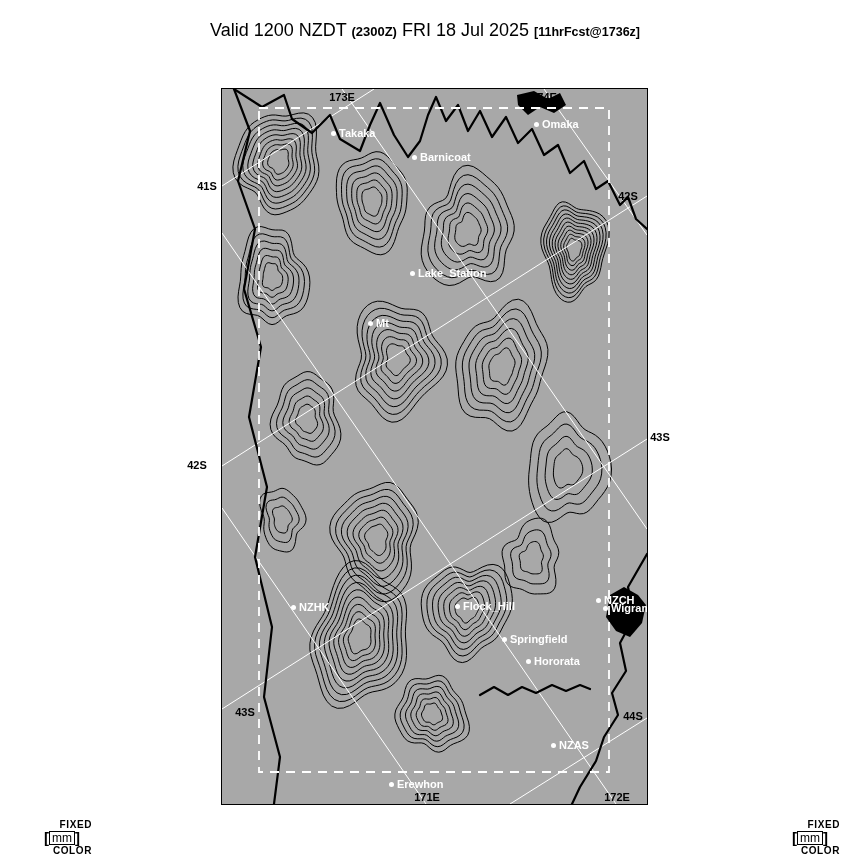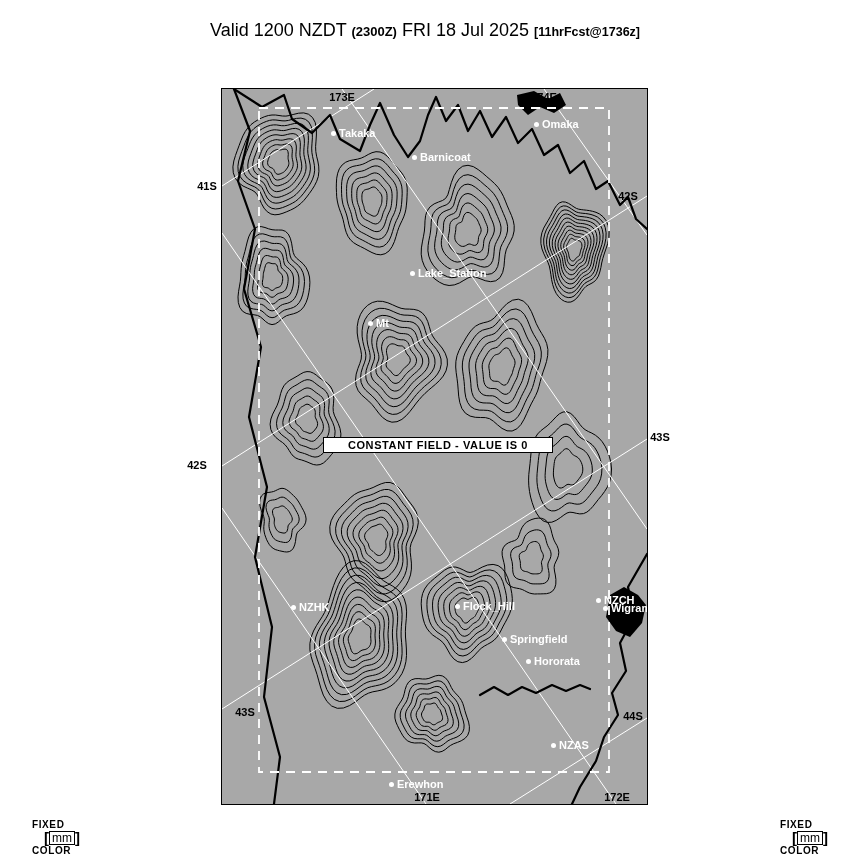--- a/index.html
+++ b/index.html
@@ -23,21 +23,21 @@
   .dot{width:5px;height:5px;border-radius:50%;background:#fff;display:inline-block;flex:0 0 auto;}
   .constant-box{position:absolute;left:101px;top:348px;width:228px;height:14px;
         background:#fff;border:1px solid #000;color:#000;font-size:11px;font-weight:bold;
         letter-spacing:0.6px;text-align:center;line-height:14px;white-space:nowrap;}
   
   .geo-labels{position:absolute;left:0;top:0;width:850px;height:860px;pointer-events:none;}
   .geo{position:absolute;transform:translate(-50%,-50%);font-size:11px;font-weight:bold;color:#000;}
   .terrain-note{position:absolute;left:488px;top:805px;width:160px;height:17px;background:#fff;
         border:1.5px solid #000;font-size:13px;font-weight:bold;text-align:center;line-height:17px;}
   
-  .corner-mark{position:absolute;width:60px;text-align:left;color:#000;}
+  .corner-mark{position:absolute;width:60px;text-align:right;color:#000;}
   .corner-left{left:32px;top:820px;}
   .corner-right{left:780px;top:820px;}
   .cm-fixed,.cm-color{font-size:10px;font-weight:bold;letter-spacing:0.6px;line-height:10px;}
   .cm-mmrow{display:flex;justify-content:center;align-items:center;line-height:14px;margin:1px 0;}
   .cm-br{font-size:15px;font-weight:bold;}
   .cm-mm{border:1.5px solid #000;padding:0 2px;font-size:12px;font-weight:normal;line-height:12px;}
 </style>
 </head>
 <body>
 
@@ -210,21 +210,20 @@
         </div>
         <div class="site" style="left: 329px; top: 656px;">
           <span class="dot"></span>
           <span class="slabel">NZAS</span>
         </div>
         <div class="site" style="left: 167px; top: 674px; margin-top: 21px;">
           <span class="dot"></span>
           <span class="slabel">Erewhon</span>
         </div>
       </div>
-    <div class="constant-box">CONSTANT FIELD - VALUE IS 0</div>
   </div>
 
   <div class="geo-labels">
       <div class="geo" style="left: 207px; top: 186px;">41S</div>
       <div class="geo" style="left: 628px; top: 196px;">42S</div>
       <div class="geo" style="left: 197px; top: 465px;">42S</div>
       <div class="geo" style="left: 660px; top: 437px;">43S</div>
       <div class="geo" style="left: 245px; top: 712px;">43S</div>
       <div class="geo" style="left: 633px; top: 716px;">44S</div>
       <div class="geo" style="left: 342px; top: 97px;">173E</div>

